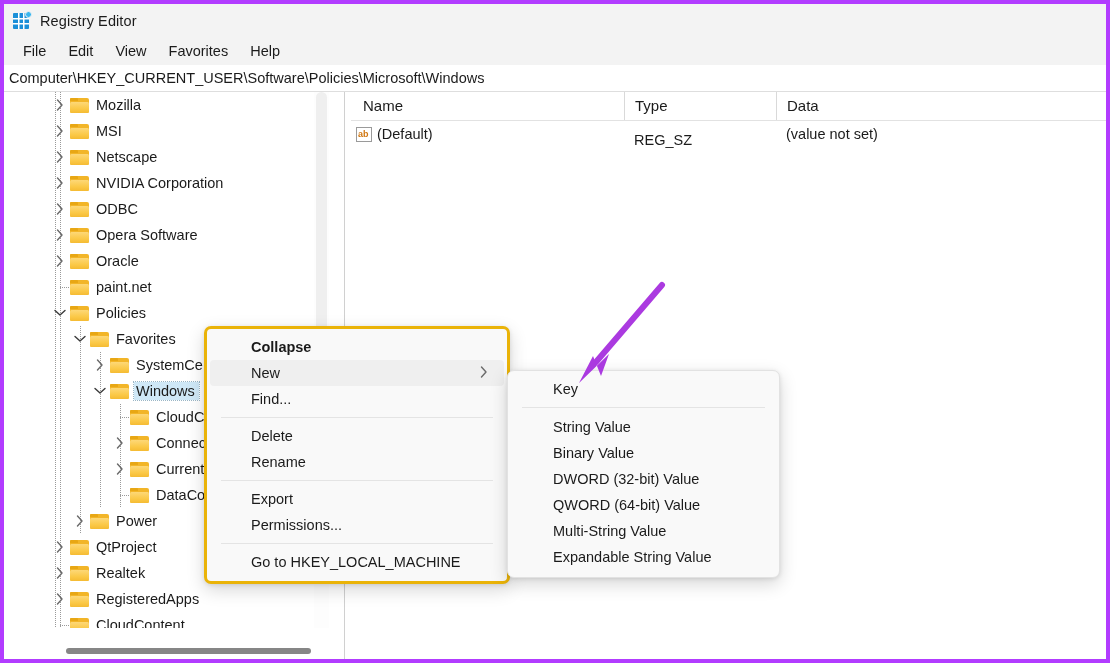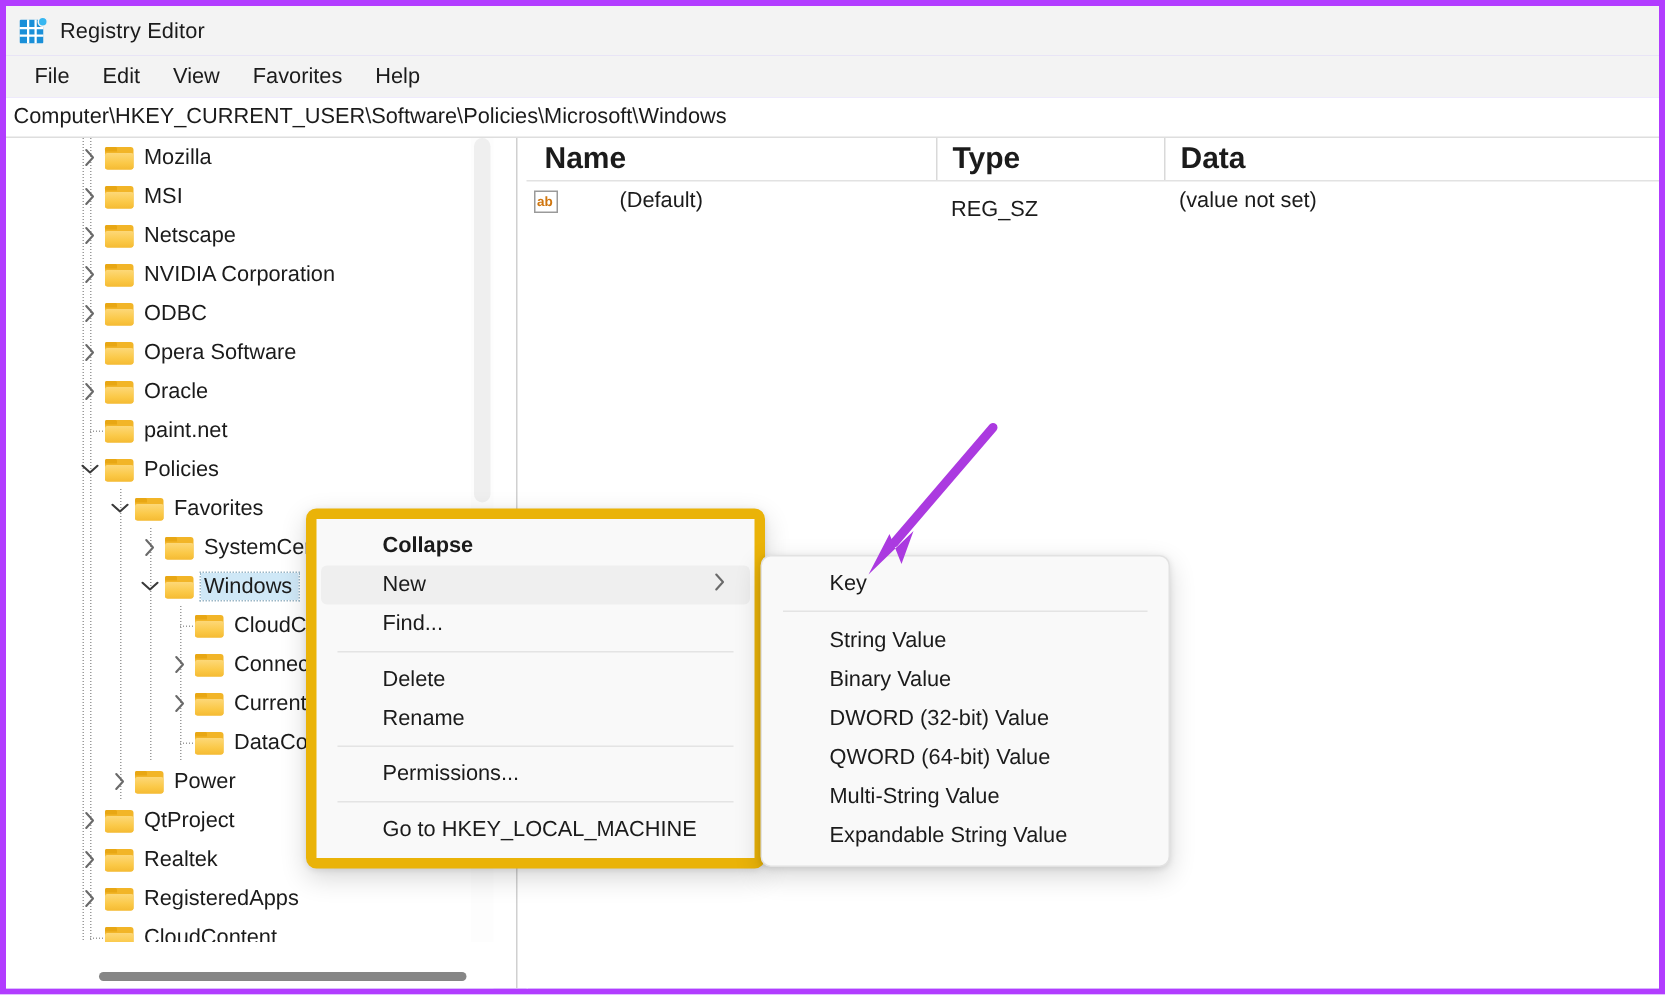--- a/index.html
+++ b/index.html
@@ -12,21 +12,21 @@
     -webkit-font-smoothing: antialiased;
   }
 
   #app {
     position: relative;
     width: 1110px;
     height: 663px;
     overflow: hidden;
     box-sizing: border-box;
     border: 4px solid #b23cff;
-    background: #c4b5fd;
+    background: #ec4899;
   }
 
   
   .titlebar {
     position: absolute;
     left: 0; top: 0;
     width: 1102px;
     height: 33px;
     background: #f3f3f3;
     display: flex;
@@ -265,46 +265,45 @@
     background: #ffffff;
   }
   .value-header {
     position: relative;
     height: 28px;
     display: flex;
     align-items: center;
     border-bottom: 1px solid #e2e2e2;
   }
   .col {
-    font-size: 20px;
+    font-size: 15px;
     color: #1b1b1b;
     height: 28px;
     line-height: 28px;
     box-sizing: border-box;
     padding-left: 10px;
     border-left: 1px solid #d9d9d9;
     position: relative;
     cursor: default;
-    font-weight: bold;
   }
   .col.first { border-left: none; padding-left: 12px; }
   .col-name { width: 273px; }
   .col-type { width: 152px; }
   .col-data { width: 320px; }
 
   .value-row {
     display: flex;
     align-items: center;
     height: 26px;
     font-size: 14.5px;
     color: #1b1b1b;
     cursor: default;
   }
   .cell { box-sizing: border-box; padding-left: 12px; overflow: hidden; white-space: nowrap; }
-  .cell-name { width: 273px; display: flex; align-items: center; padding-left: 5px; gap: 36px; }
+  .cell-name { width: 273px; display: flex; align-items: center; padding-left: 5px; }
   .cell-type { width: 152px; padding-left: 10px; margin-top: 12px; }
   .cell-data { width: 320px; padding-left: 10px; }
 
   .ab-icon {
     width: 16px; height: 15px;
     flex: 0 0 16px;
     margin-right: 5px;
     background: #ffffff;
     border: 1px solid #9a9a9a;
     box-sizing: border-box;
@@ -314,24 +313,24 @@
     color: #d0760f;
     line-height: 13px;
     text-align: left;
     padding-left: 1px;
     font-family: "Liberation Sans", sans-serif;
   }
 
   
   .ctx-menu {
     position: absolute;
-    left: 200px; top: 335px;
+    left: 200px; top: 322px;
     width: 306px;
     background: #f9f9f9;
-    border: 7px solid #eab308;
+    border: 3px solid #eab308;
     border-radius: 7px;
     box-shadow: 0 6px 18px rgba(0,0,0,0.16), 0 1px 4px rgba(0,0,0,0.10);
     padding: 5px 0 6px 0;
     box-sizing: border-box;
     z-index: 40;
   }
   .ctx-item {
     height: 26px;
     display: flex;
     align-items: center;
@@ -761,20 +760,23 @@
         </div>
         <div class="ctx-sep"></div>
         <div class="ctx-item">
           <span>Delete</span>
         </div>
         <div class="ctx-item">
           <span>Rename</span>
         </div>
         <div class="ctx-sep"></div>
         <div class="ctx-item">
+          <span>Export</span>
+        </div>
+        <div class="ctx-item">
           <span>Permissions...</span>
         </div>
         <div class="ctx-sep"></div>
         <div class="ctx-item">
           <span>Go to HKEY_LOCAL_MACHINE</span>
         </div>
       </div>
   </div>
 
   <div class="sub-menu">

